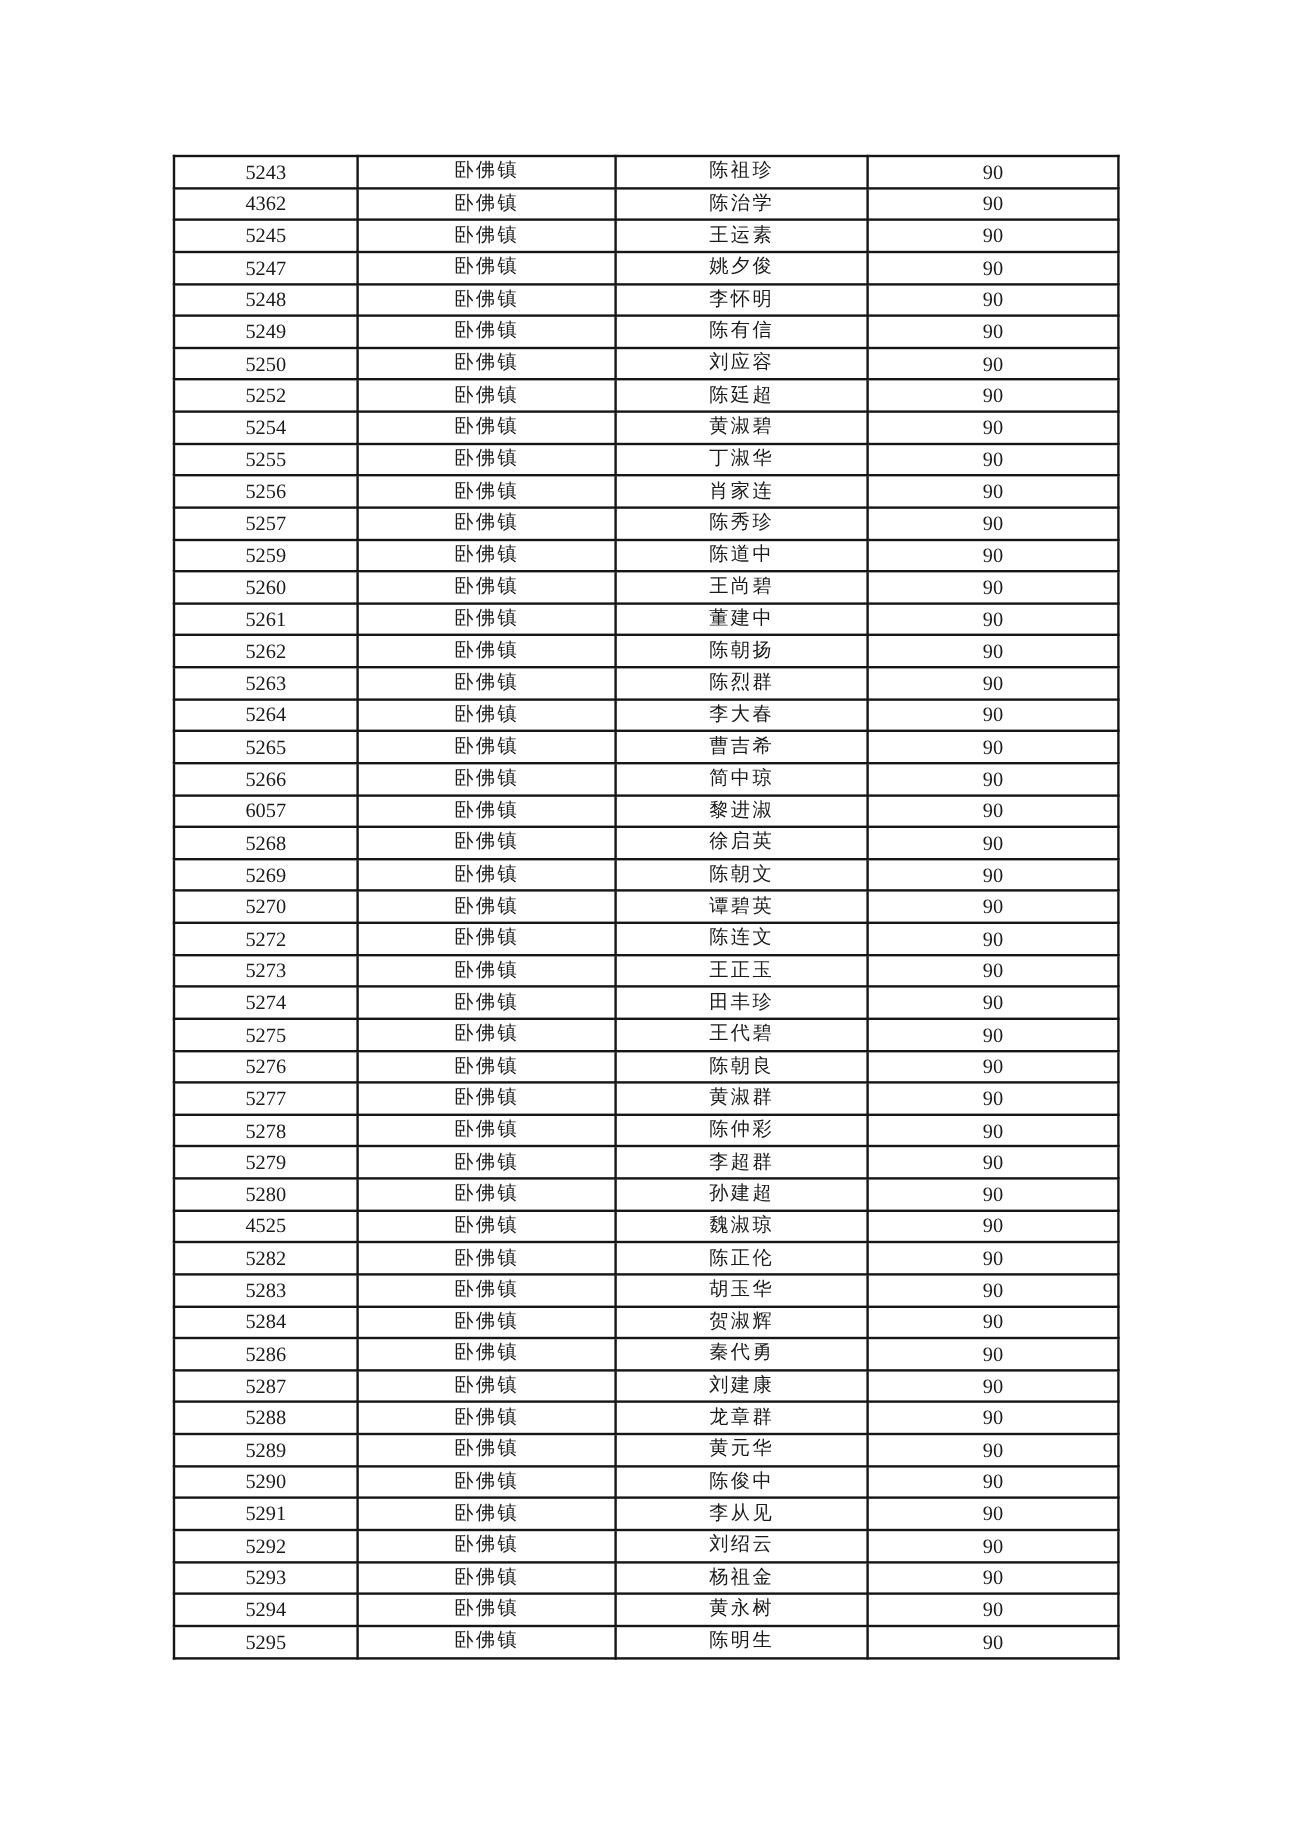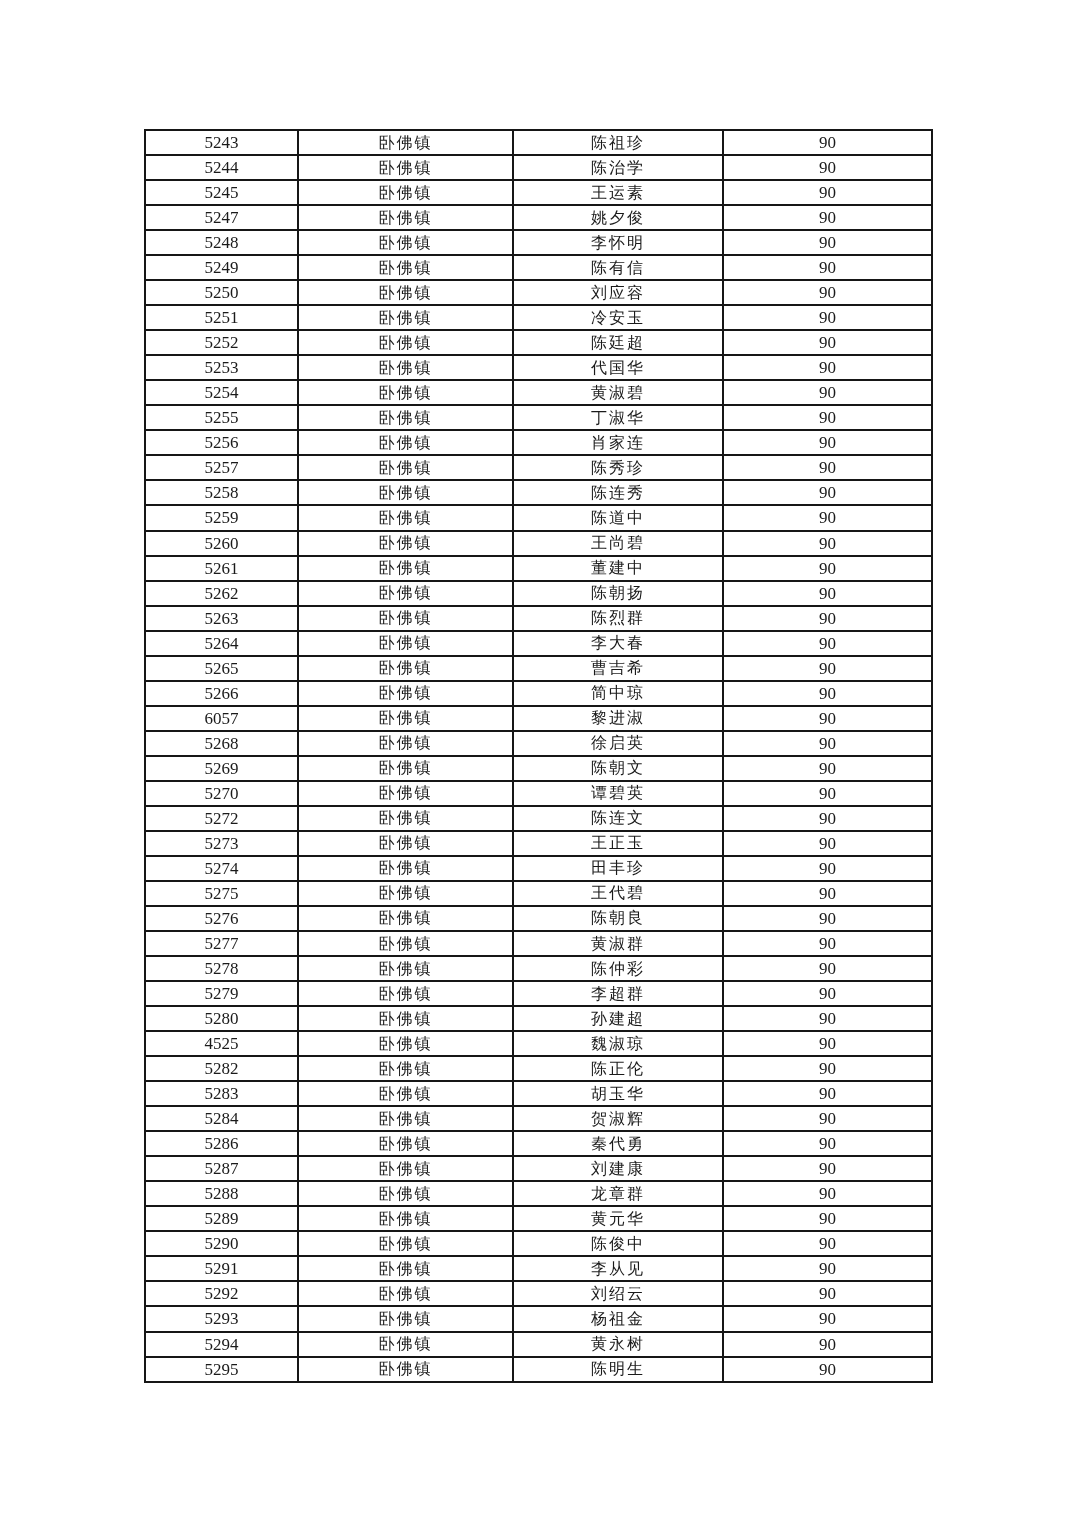--- a/index.html
+++ b/index.html
@@ -61,21 +61,21 @@
     </colgroup>
     <tbody>
   <tr>
     <td class="num">5243</td>
     <td class="cjk">卧佛镇</td>
     <td class="cjk">陈祖珍</td>
     <td class="num">90</td>
   </tr>
 
   <tr>
-    <td class="num">5244</td>
+    <td class="num">4362</td>
     <td class="cjk">卧佛镇</td>
     <td class="cjk">陈治学</td>
     <td class="num">90</td>
   </tr>
 
   <tr>
     <td class="num">5245</td>
     <td class="cjk">卧佛镇</td>
     <td class="cjk">王运素</td>
     <td class="num">90</td>
@@ -103,40 +103,28 @@
     <td class="num">90</td>
   </tr>
 
   <tr>
     <td class="num">5250</td>
     <td class="cjk">卧佛镇</td>
     <td class="cjk">刘应容</td>
     <td class="num">90</td>
   </tr>
 
-  <tr>
-    <td class="num">5251</td>
-    <td class="cjk">卧佛镇</td>
-    <td class="cjk">冷安玉</td>
-    <td class="num">90</td>
-  </tr>
 
   <tr>
     <td class="num">5252</td>
     <td class="cjk">卧佛镇</td>
     <td class="cjk">陈廷超</td>
     <td class="num">90</td>
   </tr>
 
-  <tr>
-    <td class="num">5253</td>
-    <td class="cjk">卧佛镇</td>
-    <td class="cjk">代国华</td>
-    <td class="num">90</td>
-  </tr>
 
   <tr>
     <td class="num">5254</td>
     <td class="cjk">卧佛镇</td>
     <td class="cjk">黄淑碧</td>
     <td class="num">90</td>
   </tr>
 
   <tr>
     <td class="num">5255</td>
@@ -152,26 +140,20 @@
     <td class="num">90</td>
   </tr>
 
   <tr>
     <td class="num">5257</td>
     <td class="cjk">卧佛镇</td>
     <td class="cjk">陈秀珍</td>
     <td class="num">90</td>
   </tr>
 
-  <tr>
-    <td class="num">5258</td>
-    <td class="cjk">卧佛镇</td>
-    <td class="cjk">陈连秀</td>
-    <td class="num">90</td>
-  </tr>
 
   <tr>
     <td class="num">5259</td>
     <td class="cjk">卧佛镇</td>
     <td class="cjk">陈道中</td>
     <td class="num">90</td>
   </tr>
 
   <tr>
     <td class="num">5260</td>

